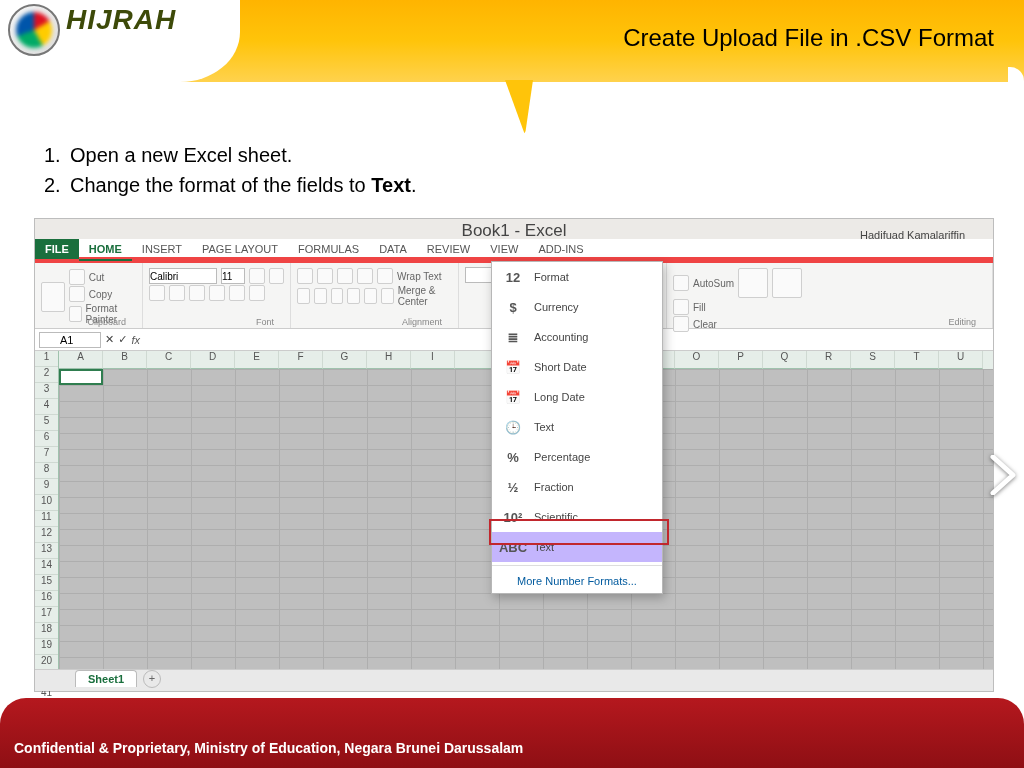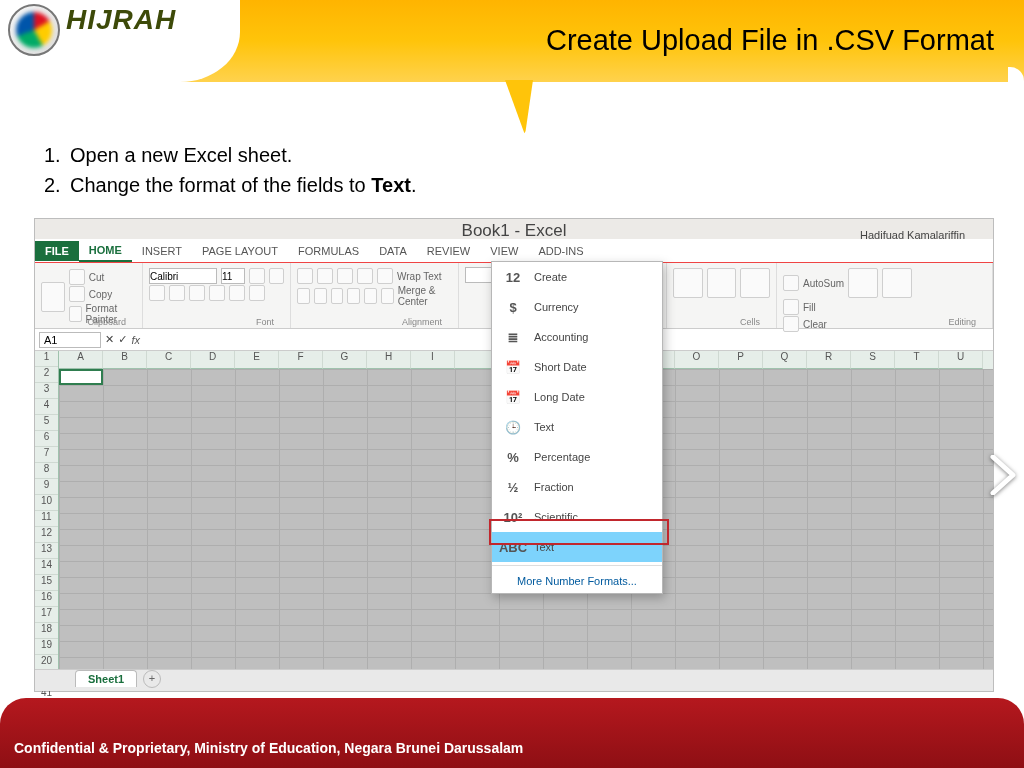--- a/index.html
+++ b/index.html
@@ -14,43 +14,43 @@
                  border-top:55px solid #ffc40a; border-radius:0 0 50% 50%; }
   .logo-wrap { position:absolute; top:0; left:0; width:240px; height:82px; background:#fff;
                border-bottom-right-radius:60px 50px; display:flex; align-items:flex-start; padding:4px 8px; }
   .logo-globe { width:52px; height:52px; border-radius:50%; border:2px solid #777;
                 background:radial-gradient(circle at 35% 35%, #fff, #d7d7d7); position:relative; overflow:hidden; }
   .logo-globe::before { content:''; position:absolute; inset:6px; border-radius:50%;
                 background:conic-gradient(#d12 0 60deg,#fc0 60deg 150deg,#0a6 150deg 250deg,#05a 250deg 360deg); filter:blur(2px); }
   .logo-text { margin-left:6px; }
   .logo-main { font-weight:700; font-size:28px; letter-spacing:1px; color:#5d6b10; font-style:italic; }
   .logo-main > span.darker{ color:#3d4a09; }
-  .slide-title { position:absolute; top:24px; right:30px; font-size:29px; color:#000; }
+  .slide-title { position:absolute; top:24px; right:30px; font-size:24px; color:#000; }
   
   .instr { position:absolute; top:140px; left:44px; font-size:20px; color:#000; line-height:1.5; }
   .instr .num { display:inline-block; width:26px; }
   
   .xl { position:absolute; top:218px; left:34px; width:960px; height:474px; border:1px solid #bdbdbd;
         background:#f4f4f3; font-family:"Segoe UI",Tahoma,sans-serif; font-size:11px; color:#444; }
   .xl-titlebar { height:20px; background:#eceae7; font-size:12px; color:#444; }
   .xl-title-center{ position:absolute; top:2px; left:0; right:0; text-align:center; font-size:17px;}
   .xl-title-right { position:absolute; top:10px; right:28px; font-size:11px;}
-  .xl-tabs { height:24px; background:#fff; border-bottom:1px solid #ef4444; display:flex; align-items:center; }
+  .xl-tabs { height:24px; background:#fff; border-bottom:6px solid #ef4444; display:flex; align-items:flex-start; }
   .xl-tab { padding:4px 10px; font-size:11px; text-transform:uppercase; color:#555; cursor:pointer; }
   .xl-tab.file { background:#1a6f3d; color:#fff; font-weight:bold; }
   .xl-tab.active { color:#1a6f3d; border-bottom:2px solid #1a6f3d; font-weight:bold; }
   .ribbon { height:66px; background:#f5f5f4; border-bottom:1px solid #ccc; display:flex; }
   .rgroup { border-right:1px solid #ddd; padding:4px 6px 14px; position:relative; font-size:10px; color:#666; }
   .rgroup .glabel { position:absolute; bottom:1px; left:0; right:16px; text-align:right; font-size:9px; color:#888; }
   .rgroup .row { display:flex; align-items:center; gap:4px; margin:1px 0; }
   .ico { width:16px; height:16px; border:1px solid #cfcfcf; background:#fafafa; border-radius:2px; display:inline-block; }
   .ico-lrg { width:30px; height:30px; }
   select.fake,input.fake { font-size:10px; border:1px solid #bbb; background:#fff; height:16px; }
   .fx-bar { height:22px; border-bottom:1px solid #ccc; display:flex; align-items:center; padding:0 4px; gap:4px; background:#fff; }
-  .cellname { width:62px; border:1px solid #bbb; font-size:11px; padding:1px 4px; }
+  .cellname { width:62px; border:1px solid #bbb; font-size:11px; padding:1px 20px; }
   .fxlabel{ font-style:italic; color:#555; }
   .grid-area { position:absolute; top:132px; left:0; right:0; bottom:22px; display:flex; background:#bababa; }
   .rowheads { width:24px; background:#e6eee9; border-right:1px solid #9fc2ad; }
   .rowheads div { height:16px; border-bottom:1px solid #cfd9d2; font-size:10px; text-align:center; color:#555; }
   .cols { flex:1; overflow:hidden; }
   .colheads { height:18px; display:flex; background:#e6eee9; }
   .colheads div { flex:0 0 44px; border-right:1px solid #cfd9d2; border-bottom:1px solid #9fc2ad; text-align:center; font-size:10px; color:#555; }
   .cells { height:420px; background:#bfbfbf; position:relative;
            background-image:linear-gradient(#aeaeae 1px,transparent 1px),linear-gradient(90deg,#aeaeae 1px,transparent 1px);
            background-size:44px 16px; }
@@ -174,28 +174,20 @@
       <div class="glabel"></div>
     </div>
     <div class="rgroup" style="width:110px">
       <div class="row">
         <span class="ico ico-lrg"></span>
         <span class="ico ico-lrg"></span>
         <span class="ico ico-lrg"></span>
       </div>
       <div class="glabel">Styles</div>
     </div>
-    <div class="rgroup" style="width:110px">
-      <div class="row">
-        <span class="ico ico-lrg"></span>
-        <span class="ico ico-lrg"></span>
-        <span class="ico ico-lrg"></span>
-      </div>
-      <div class="glabel">Cells</div>
-    </div>
     <div class="rgroup" style="flex:1">
       <div class="row">
         <span class="ico"></span>
           <span>AutoSum</span>
         <span class="ico ico-lrg"></span>
         <span class="ico ico-lrg"></span>
       </div>
       <div class="row">
         <span class="ico"></span>
           <span>Fill</span>
@@ -204,21 +196,21 @@
         <span class="ico"></span>
           <span>Clear</span>
       </div>
       <div class="glabel">Editing</div>
     </div>
   </div>
 
   <div class="nf-dd" id="nf-dd">
       <div class="nf-item">
         <span class="nf-ico">12</span>
-        <span>Create</span>
+        <span>Format</span>
       </div>
       <div class="nf-item">
         <span class="nf-ico">$</span>
         <span>Currency</span>
       </div>
       <div class="nf-item">
         <span class="nf-ico">≣</span>
         <span>Accounting</span>
       </div>
       <div class="nf-item">
@@ -238,21 +230,21 @@
         <span>Percentage</span>
       </div>
       <div class="nf-item">
         <span class="nf-ico">½</span>
         <span>Fraction</span>
       </div>
       <div class="nf-item">
         <span class="nf-ico">10²</span>
         <span>Scientific</span>
       </div>
-      <div class="nf-item" style="background: #7dd3fc;">
+      <div class="nf-item" style="background: #c4b5fd;">
         <span class="nf-ico">ABC</span>
         <span>Text</span>
       </div>
       <div class="nf-sep"></div>
       <div class="nf-more">More Number Formats...</div>
     </div>
   <div class="nf-text-hi"></div>
 
   <div class="fx-bar">
     <input class="cellname" value="A1" style="">

